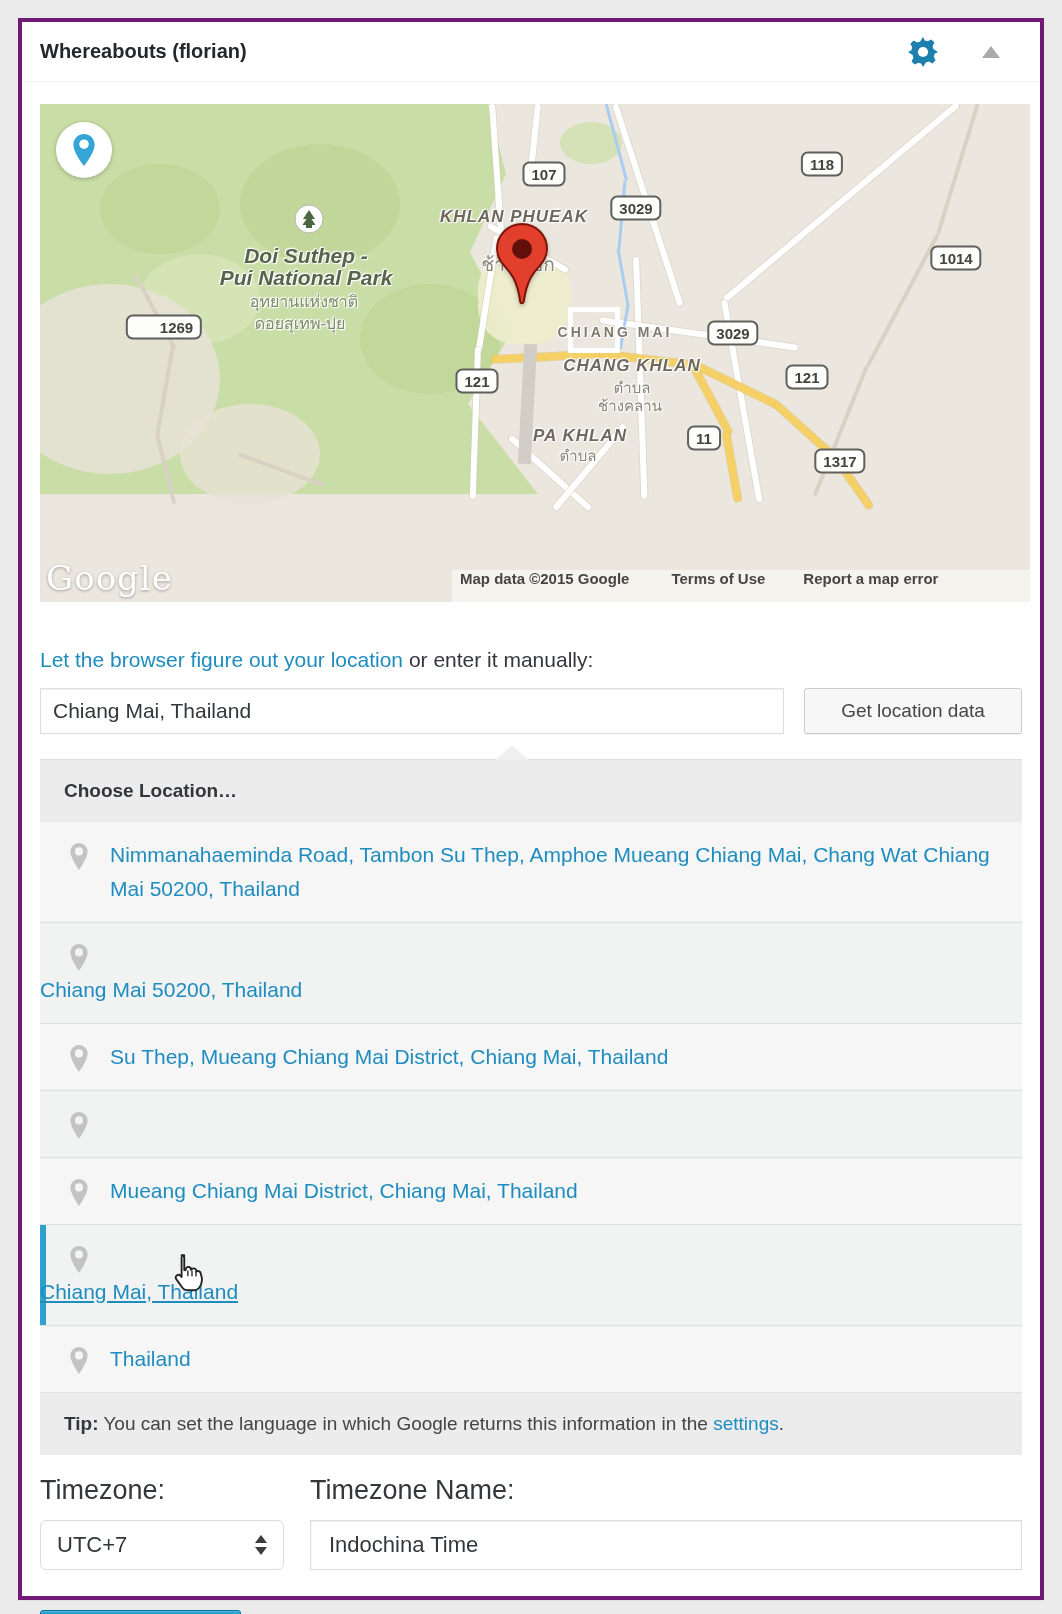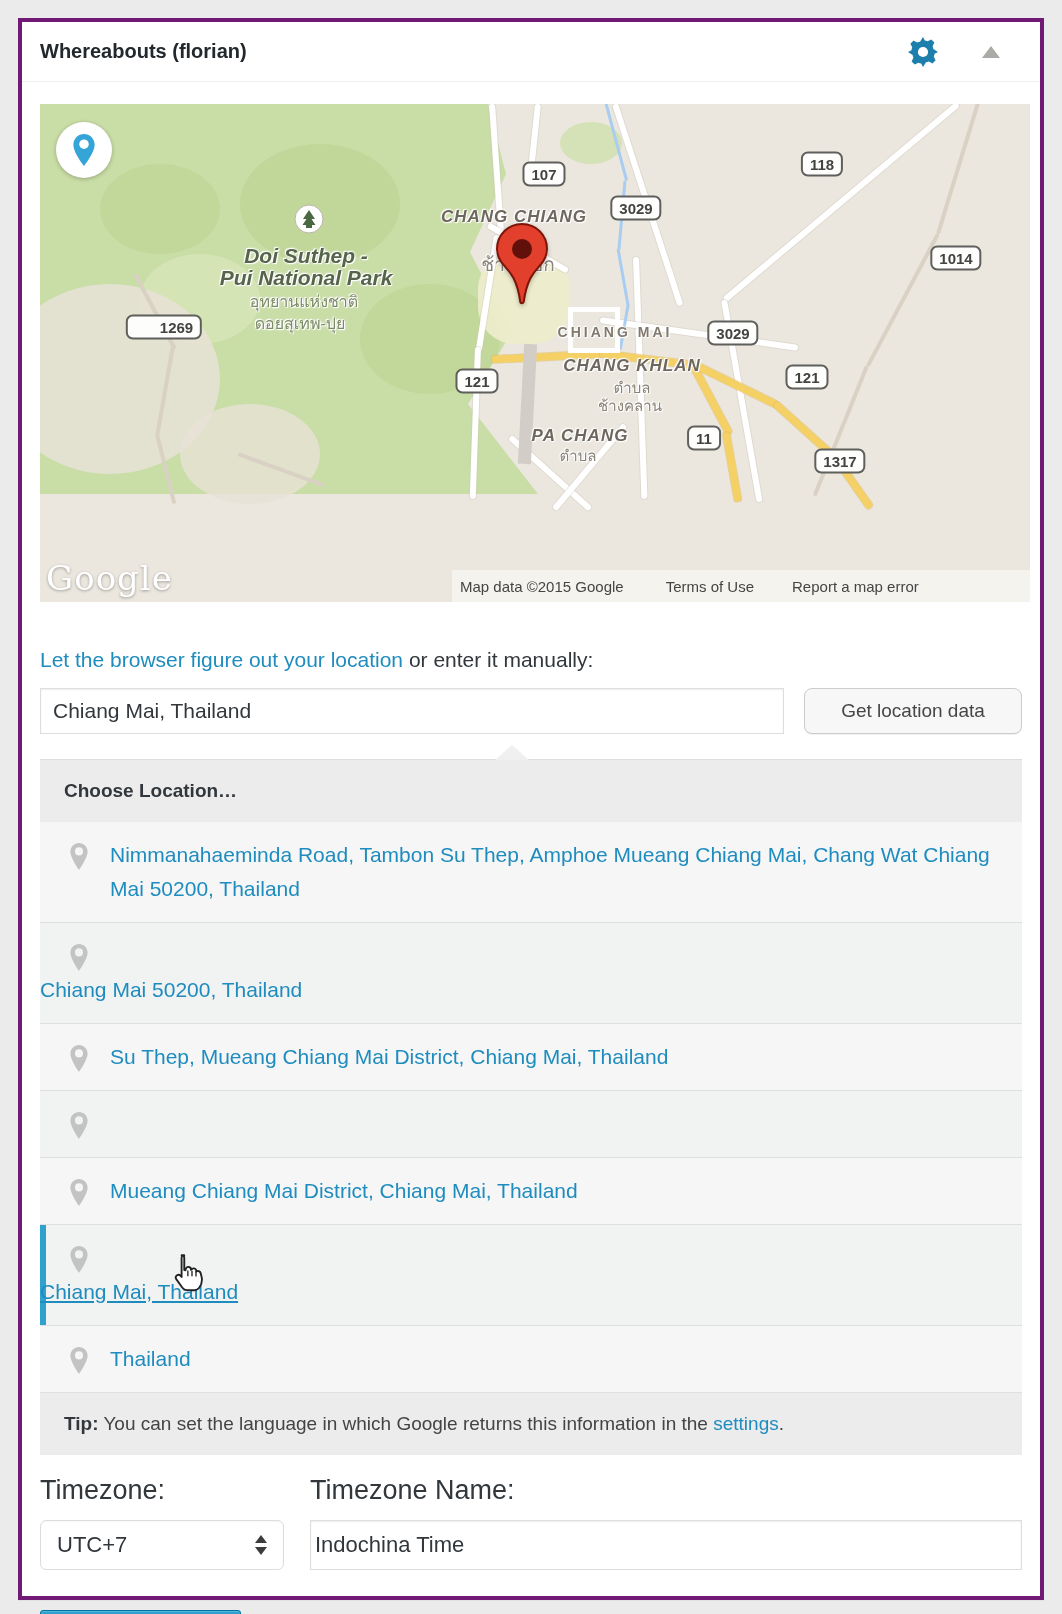--- a/index.html
+++ b/index.html
@@ -68,37 +68,37 @@
     display:flex; align-items:center; justify-content:center; cursor:pointer;
   }
   .google-logo {
     position:absolute; left:6px; bottom:4px; z-index:30;
     font-family:"DejaVu Serif","Liberation Serif",serif;
     font-size:34px; color:#fff; letter-spacing:1px;
     text-shadow:0 1px 3px rgba(0,0,0,.35);
   }
   .map-attribution {
     position:absolute; right:0; bottom:0; left:412px; height:32px; z-index:30;
-    background:rgba(246,245,241,.82); display:flex; align-items:center;
-    font-size:15px; color:#454545; white-space:nowrap;
+    background:rgba(246,245,241,.82); display:flex; align-items:flex-start;
+    font-size:15px; color:#454545; white-space:nowrap;font-weight:bold;
   }
   .map-attribution .att-a { margin-left:8px; }
   .map-attribution .att-b { margin-left:42px; cursor:pointer; }
   .map-attribution .att-c { margin-left:38px; cursor:pointer; }
   
   .browser-line { margin-top:46px; font-size:21px; color:#32373c; }
   .browser-line a { color:#1e8cbe; text-decoration:none; cursor:pointer; }
   .entry-row { margin-top:16px; display:flex; gap:20px; }
   .loc-input {
     flex:1; height:46px; border:1px solid #ddd; background:#fff; border-radius:0;
     box-shadow:inset 0 1px 2px rgba(0,0,0,.07); font-size:21px; color:#32373c;
     padding:0 12px; font-family:inherit; outline:none;
   }
   .get-data-btn {
-    width:218px; height:46px; background:#f7f7f7; border:1px solid #ccc; border-radius:8px;
+    width:218px; height:46px; background:#f7f7f7; border:1px solid #ccc; border-radius:3px;
     font-size:19px; color:#464646; font-family:inherit; cursor:pointer;
     box-shadow:0 1px 0 rgba(0,0,0,.06);
   }
   
   .choose-panel { position:relative; margin-top:25px; border-top:1px solid #ddd; }
   .choose-panel::before {
     content:""; position:absolute; top:-15px; left:455px;
     border-left:17px solid transparent; border-right:17px solid transparent;
     border-bottom:15px solid #f0f0f0;
   }
@@ -125,21 +125,21 @@
     box-shadow:inset 0 1px 2px rgba(0,0,0,.04);
   }
   .wa-select .sel-val { flex:1; }
   .sel-arrows { display:flex; flex-direction:column; gap:4px; }
   .sel-arrows i { display:block; width:0; height:0; border-left:6px solid transparent; border-right:6px solid transparent; }
   .sel-arrows .up { border-bottom:8px solid #3c3c3c; }
   .sel-arrows .dn { border-top:8px solid #3c3c3c; }
   .tz-name-input {
     flex:1; height:50px; border:1px solid #ddd; background:#fff;
     box-shadow:inset 0 1px 2px rgba(0,0,0,.07); font-size:22px; color:#32373c;
-    padding:0 4px; font-family:inherit; outline:none;
+    padding:0 18px; font-family:inherit; outline:none;
   }
   
   .save-btn {
     margin-top:40px; width:201px; height:50px; background:#2ea2cc; border:1px solid #0074a2;
     border-radius:3px; color:#fff; font-size:21px; font-family:inherit; cursor:pointer;
     box-shadow:inset 0 1px 0 rgba(120,200,230,.5),0 1px 0 rgba(0,0,0,.15);
   }
 </style>
 </head>
 <body>
@@ -215,27 +215,27 @@
           <span class="road-badge" style="left: 124px; top: 223px; padding-left: 32px;">1269</span>
           <span class="road-badge alt" style="left: 693px; top: 229px;">3029</span>
           <span class="road-badge" style="left: 437px; top: 277px;">121</span>
           <span class="road-badge alt" style="left: 767px; top: 273px;">121</span>
           <span class="road-badge" style="left: 664px; top: 334px;">11</span>
           <span class="road-badge alt" style="left: 800px; top: 357px;">1317</span>
         </div>
 
       <div style="position:absolute;inset:0;">
 
-      <span class="map-label district" style="left: 474px; top: 113px;">CHANG CHIANG</span>
+      <span class="map-label district" style="left: 474px; top: 113px;">KHLAN PHUEAK</span>
           <span class="map-label thai-lg alt" style="left: 478px; top: 160px;">ช้างเผือก</span>
           <span class="map-label city" style="left: 575px; top: 228px;">CHIANG MAI</span>
           <span class="map-label district alt" style="left: 592px; top: 262px;">CHANG KHLAN</span>
           <span class="map-label thai" style="left: 592px; top: 284px;">ตำบล</span>
           <span class="map-label thai alt" style="left: 590px; top: 302px;">ช้างคลาน</span>
-          <span class="map-label district" style="left: 540px; top: 332px;">PA CHANG</span>
+          <span class="map-label district" style="left: 540px; top: 332px;">PA KHLAN</span>
           <span class="map-label thai alt" style="left: 538px; top: 352px;">ตำบล</span>
           <span class="map-label park" style="left: 266px; top: 152px;">Doi Suthep -</span>
           <span class="map-label park alt" style="left: 266px; top: 174px;">Pui National Park</span>
           <span class="map-label park-thai" style="left: 264px; top: 197px;">อุทยานแห่งชาติ</span>
           <span class="map-label park-thai alt" style="left: 260px; top: 219px;">ดอยสุเทพ-ปุย</span>
         </div>
 
       <svg class="tree-icon" width="30" height="30" viewBox="0 0 30 30">
         <circle cx="15" cy="15" r="14" fill="#fff" stroke="#b9b4a8"></circle>
         <path d="M15 6l6 9h-3.5l4 6H18v3h-6v-3H8.5l4-6H9z" fill="#4a6741"></path>

